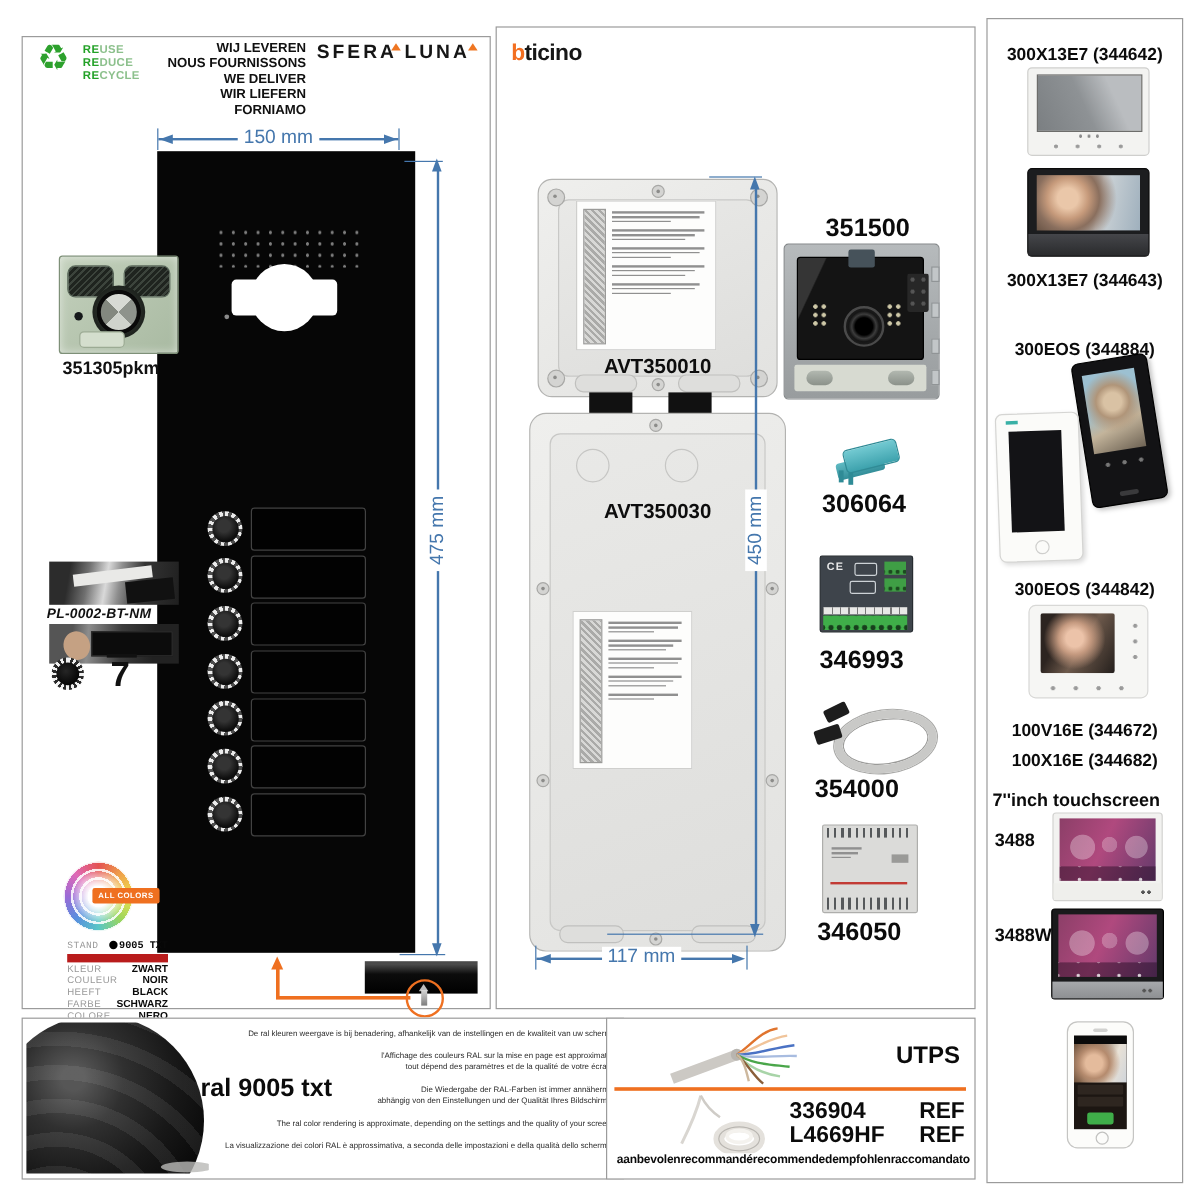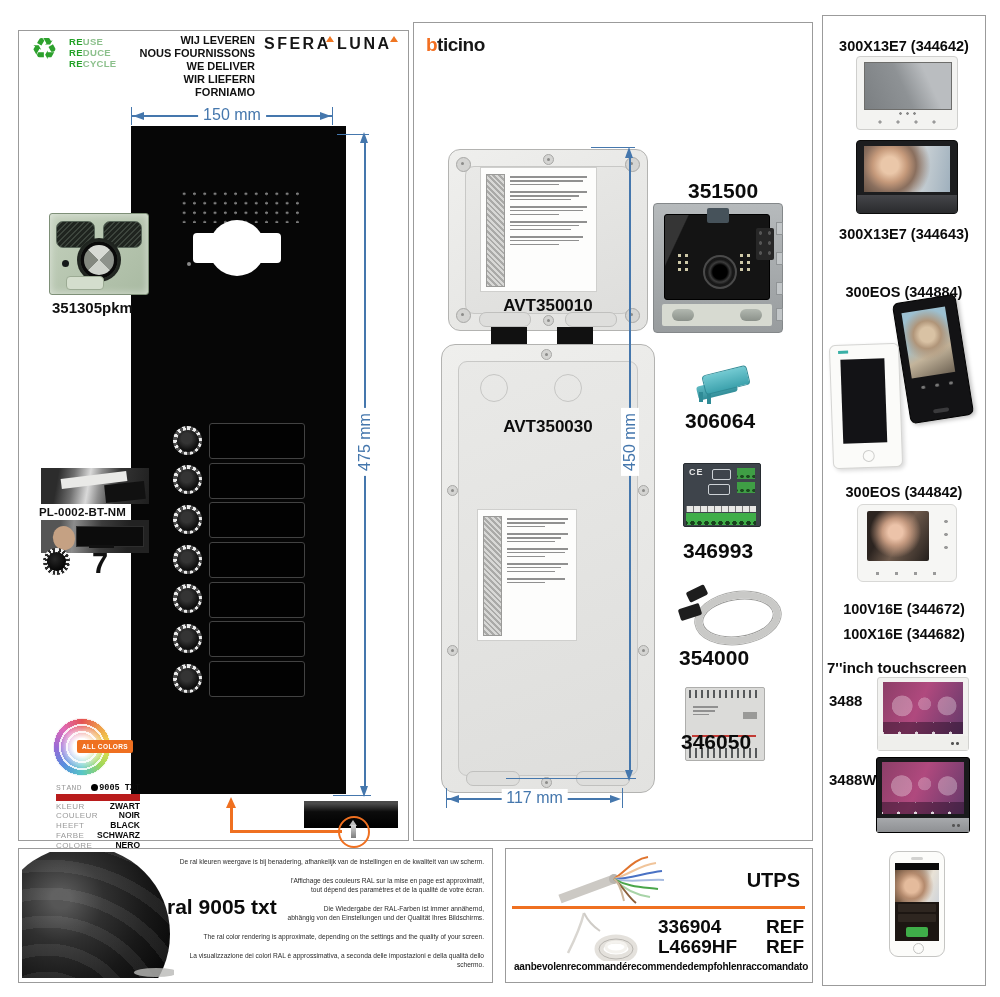--- a/index.html
+++ b/index.html
@@ -2,21 +2,21 @@
 <html><head>
 <meta charset="utf-8">
 <style>
   html,body{margin:0;padding:0;background:#fff;}
   #page{position:relative;width:1000px;height:997px;background:#fff;overflow:hidden;
         font-family:"Liberation Sans",sans-serif;color:#111;}
   .panel{position:absolute;background:#fff;border:1px solid #9b9b9b;}
   #panel-left{left:18px;top:30px;width:389px;height:809px;}
   #panel-middle{left:413px;top:22px;width:398px;height:817px;}
   #panel-right{left:822px;top:15px;width:162px;height:969px;}
-  #panel-bottom-left{left:18px;top:848px;width:473px;height:133px;}
+  #panel-bottom-left{left:18px;top:848px;width:473px;height:133px;padding-left:27px;}
   #panel-bottom-middle{left:505px;top:848px;width:306px;height:133px;}
   .abs{position:absolute;}
 
   
   .dline-h{position:absolute;background:#4577ad;height:1.6px;}
   .dline-v{position:absolute;background:#4577ad;width:1.6px;}
   .tick-v{position:absolute;background:#4577ad;width:1.4px;}
   .tick-h{position:absolute;background:#4577ad;height:1.4px;}
   .arrow{position:absolute;width:0;height:0;}
   .arrow.a-left{border-top:4.5px solid transparent;border-bottom:4.5px solid transparent;border-right:11px solid #4577ad;}
@@ -60,21 +60,21 @@
      background:conic-gradient(#d7dad4 0 45deg,#8e938c 45deg 135deg,#cfd3cc 135deg 225deg,#83887f 225deg 315deg,#d7dad4 315deg);}
   #img-351305 .side-dot{position:absolute;left:12px;top:46px;width:7px;height:7px;border-radius:50%;background:#15181a;}
   #img-351305 .slot{position:absolute;left:16px;top:62px;width:36px;height:12px;border-radius:4px;background:#d4decd;border:1px solid #9cab94;}
   #ref-351305{left:33px;top:268px;font-size:15px;font-weight:700;}
 
   
   #pl-photo1{left:22px;top:437px;width:108px;height:36px;
      background:linear-gradient(100deg,#2c2c2c 0 16%,#6f6f6f 30%,#d9d9d9 44%,#8e8e8e 54%,#343434 70%,#1f1f1f);}
   #pl-photo1 .pl-strip{position:absolute;left:20px;top:7px;width:66px;height:10px;background:#e9e9e7;transform:rotate(-7deg);}
   #pl-photo1 .pl-dark{position:absolute;right:4px;bottom:3px;width:40px;height:18px;background:#111;transform:rotate(-6deg);}
-  #ref-pl{left:20px;top:475px;font-size:11.5px;font-weight:700;letter-spacing:.2px;}
+  #ref-pl{left:20px;top:475px;font-size:11.5px;font-weight:700;letter-spacing:.2px;font-style:italic;}
   #pl-photo2{left:22px;top:489px;width:108px;height:33px;
      background:linear-gradient(95deg,#555 0 18%,#8c8c8c 30%,#3c3c3c 55%,#222 80%);}
   #pl-photo2 .pl-plate{position:absolute;right:5px;top:6px;width:66px;height:19px;background:#0c0c0c;border:1px solid #2e2e2e;}
   #pl-photo2 .pl-thumb{position:absolute;left:12px;top:6px;width:22px;height:24px;border-radius:50%;background:#c5a183;transform:rotate(-18deg);}
 
   
   #key-button{left:24px;top:517px;width:27px;height:27px;border-radius:50%;
      background:repeating-conic-gradient(#f1f1f1 0 11deg,#2b2b2b 11deg 22deg);}
   #key-button::after{content:"";position:absolute;inset:4px;border-radius:50%;background:radial-gradient(circle at 42% 38%,#262626,#050505 72%);}
   #count-line{left:70px;top:514px;width:25px;height:2.5px;background:#111;}
@@ -531,21 +531,21 @@
       <div class="trow" style="top:2px;"></div>
       <div class="trow" style="bottom:2px;height:10px;"></div>
       <div class="tx">
           <i class="fl w95"></i>
           <i class="fl w85"></i>
           <i class="fl w60"></i>
         </div>
       <div class="logo"></div>
       <div class="redline"></div>
     </div>
-    <div class="part-label" style="left:267px;top:707px;">346050</div>
+    <div class="part-label" style="left:267px;top:742px;">346050</div>
   </section>
 
   <section class="panel" id="panel-right">
     <div class="rp-label" style="top:22px;">300X13E7 (344642)</div>
     <div class="monitor" id="mon-344642">
       <div class="scr"></div>
       <div class="mdots" style="top:55px;"></div>
       <div class="mbtnrow" style="bottom:5px;"></div>
     </div>
     <div class="monitor" id="mon-344643">

